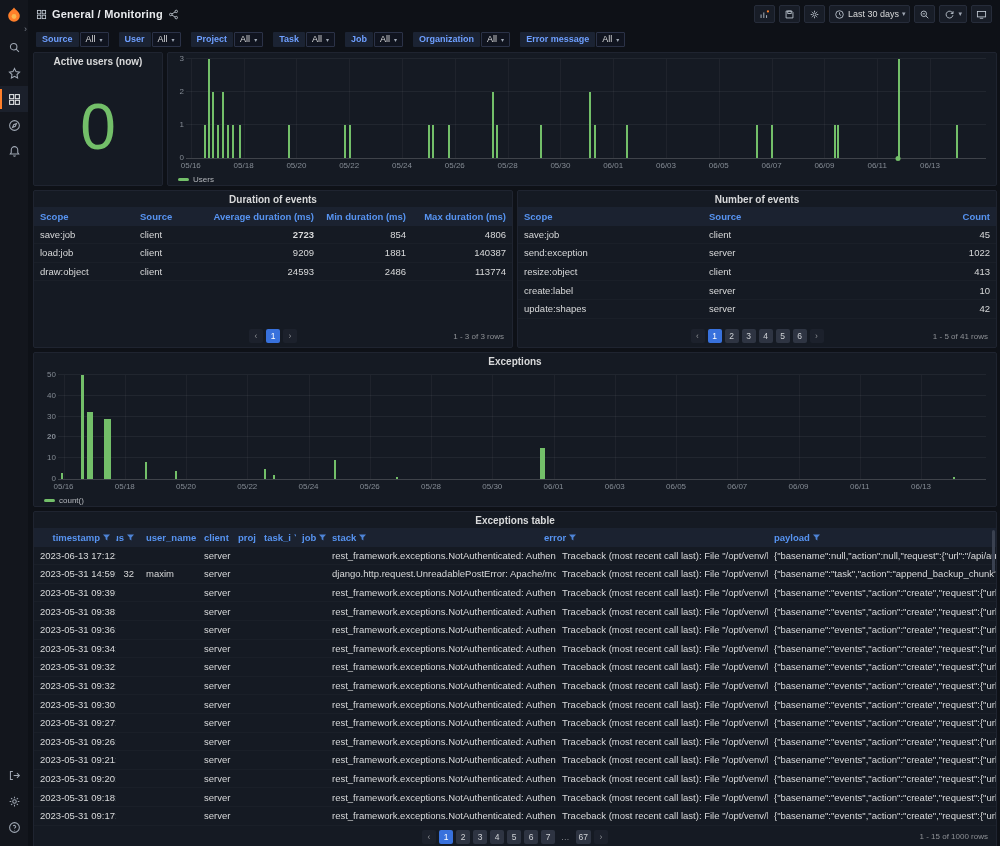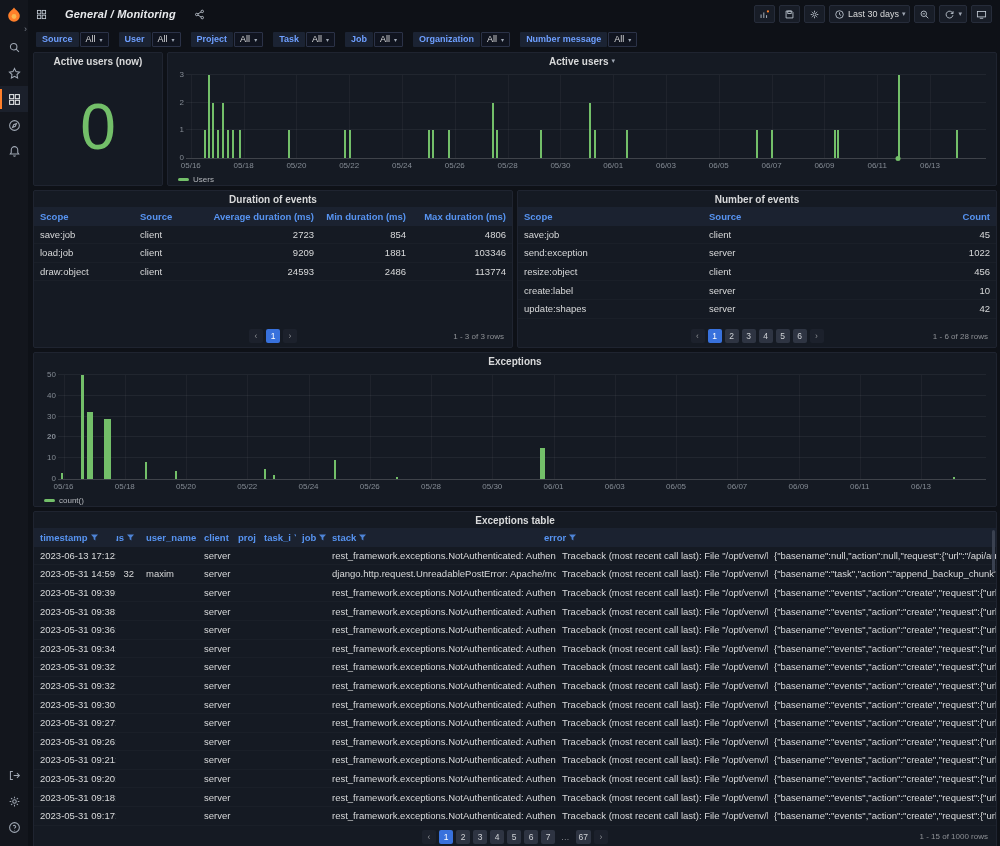--- a/index.html
+++ b/index.html
@@ -14,21 +14,21 @@
   .sitem svg { width:13px; height:13px; stroke:#9fa7b3; fill:none; stroke-width:1.3; }
   .sitem.active { background:#1b202b; }
   .sitem.active::before { content:""; position:absolute; left:0; top:3px; bottom:3px; width:2px; background:#ff7f2a; }
   .sitem.active svg { stroke:#e6e8ea; }
   .spacer { flex:1; }
   .expand-btn { position:absolute; left:24px; top:24px; color:#7b828c; font-size:9px; z-index:5; cursor:pointer; }
 
   
   .main { flex:1; display:flex; flex-direction:column; min-width:0; }
   .topbar { height:28px; display:flex; align-items:center; padding:0 8px; flex:none; }
-  .crumb { display:flex; align-items:center; gap:18px;font-style:italic; }
+  .crumb { display:flex; align-items:center; gap:5px; }
   .crumb svg { width:11px; height:11px; stroke:#c7d0d9; fill:none; stroke-width:1.2; }
   .crumb .ttl { font-size:11px; font-weight:bold; color:#e8eaed; letter-spacing:.2px; }
   .tb-right { margin-left:auto; display:flex; align-items:center; gap:4px; }
   .tbtn { height:18px; min-width:20px; background:#181d27; border:1px solid #262c3a; border-radius:2px; display:flex; align-items:center; justify-content:center; gap:3px; padding:0 4px; cursor:pointer; color:#c7d0d9; }
   .tbtn svg { width:11px; height:11px; stroke:#c7d0d9; fill:none; stroke-width:1.2; }
   .tbtn .lab { font-size:9px; color:#d8d9da; white-space:nowrap; }
   .tbtn .car { font-size:7px; color:#9fa7b3; }
 
   
   .filters { height:22px; display:flex; align-items:center; gap:10px; padding:0 8px; flex:none; }
@@ -258,42 +258,38 @@
           </span>
         </div>
         <div class="filter">
           <span class="flbl">Organization</span>
           <span class="fval">
             <span>All</span>
             <span class="fcaret">▾</span>
           </span>
         </div>
         <div class="filter">
-          <span class="flbl">Number message</span>
+          <span class="flbl">Error message</span>
           <span class="fval">
             <span>All</span>
             <span class="fcaret">▾</span>
           </span>
         </div>
       </div>
 
     <div class="content">
 
       <div class="row1">
         <section class="panel p-now">
           <div class="ptitle">
               <span>Active users (now)</span>
             </div>
           <div class="bigval">0</div>
         </section>
         <section class="panel p-users">
-          <div class="ptitle">
-              <span>Active users</span>
-              <span class="caret">▾</span>
-            </div>
           <div class="chart" id="chart-users">
               <div class="plot">
                 <span class="ylab" style="bottom: calc(0% - 4px);">0</span>
                 <div class="hline" style="bottom: 33.3333%;"></div>
                 <span class="ylab" style="bottom: calc(33.3333% - 4px);">1</span>
                 <div class="hline" style="bottom: 66.6667%;"></div>
                 <span class="ylab" style="bottom: calc(66.6667% - 4px);">2</span>
                 <div class="hline" style="bottom: 100%;"></div>
                 <span class="ylab" style="bottom: calc(100% - 4px);">3</span>
                 <div class="vline" style="left: 0.6%;"></div>
@@ -381,30 +377,30 @@
                 <div class="td" style="width: 92px; flex: 0 0 auto; justify-content: flex-end;">
                   <span>Min duration (ms)</span>
                 </div>
                 <div class="td" style="width: 100px; flex: 0 0 auto; justify-content: flex-end;">
                   <span>Max duration (ms)</span>
                 </div>
               </div>
               <div class="tr body-row">
                 <div class="td" style="width: 100px; flex: 0 0 auto;">save:job</div>
                 <div class="td" style="width: 70px; flex: 0 0 auto;">client</div>
-                <div class="td" style="flex: 1 1 0%; justify-content: flex-end;">2723</div>
+                <div class="td" style="flex: 1 1 0%; justify-content: flex-end; font-weight: bold;">2723</div>
                 <div class="td" style="width: 92px; flex: 0 0 auto; justify-content: flex-end;">854</div>
                 <div class="td" style="width: 100px; flex: 0 0 auto; justify-content: flex-end;">4806</div>
               </div>
               <div class="tr body-row">
                 <div class="td" style="width: 100px; flex: 0 0 auto;">load:job</div>
                 <div class="td" style="width: 70px; flex: 0 0 auto;">client</div>
                 <div class="td" style="flex: 1 1 0%; justify-content: flex-end;">9209</div>
                 <div class="td" style="width: 92px; flex: 0 0 auto; justify-content: flex-end;">1881</div>
-                <div class="td" style="width: 100px; flex: 0 0 auto; justify-content: flex-end;">103346</div>
+                <div class="td" style="width: 100px; flex: 0 0 auto; justify-content: flex-end;">140387</div>
               </div>
               <div class="tr body-row">
                 <div class="td" style="width: 100px; flex: 0 0 auto;">draw:object</div>
                 <div class="td" style="width: 70px; flex: 0 0 auto;">client</div>
                 <div class="td" style="flex: 1 1 0%; justify-content: flex-end;">24593</div>
                 <div class="td" style="width: 92px; flex: 0 0 auto; justify-content: flex-end;">2486</div>
                 <div class="td" style="width: 100px; flex: 0 0 auto; justify-content: flex-end;">113774</div>
               </div>
             </div>
           <div class="pager" id="pager-duration">
@@ -436,21 +432,21 @@
                 <div class="td" style="width: 70px; flex: 0 0 auto; justify-content: flex-end;">45</div>
               </div>
               <div class="tr body-row">
                 <div class="td" style="width: 185px; flex: 0 0 auto;">send:exception</div>
                 <div class="td" style="flex: 1 1 0%;">server</div>
                 <div class="td" style="width: 70px; flex: 0 0 auto; justify-content: flex-end;">1022</div>
               </div>
               <div class="tr body-row">
                 <div class="td" style="width: 185px; flex: 0 0 auto;">resize:object</div>
                 <div class="td" style="flex: 1 1 0%;">client</div>
-                <div class="td" style="width: 70px; flex: 0 0 auto; justify-content: flex-end;">456</div>
+                <div class="td" style="width: 70px; flex: 0 0 auto; justify-content: flex-end;">413</div>
               </div>
               <div class="tr body-row">
                 <div class="td" style="width: 185px; flex: 0 0 auto;">create:label</div>
                 <div class="td" style="flex: 1 1 0%;">server</div>
                 <div class="td" style="width: 70px; flex: 0 0 auto; justify-content: flex-end;">10</div>
               </div>
               <div class="tr body-row">
                 <div class="td" style="width: 185px; flex: 0 0 auto;">update:shapes</div>
                 <div class="td" style="flex: 1 1 0%;">server</div>
                 <div class="td" style="width: 70px; flex: 0 0 auto; justify-content: flex-end;">42</div>
@@ -458,21 +454,21 @@
             </div>
           <div class="pager" id="pager-count">
               <span class="pbtn nav">‹</span>
               <span class="pbtn active">1</span>
               <span class="pbtn">2</span>
               <span class="pbtn">3</span>
               <span class="pbtn">4</span>
               <span class="pbtn">5</span>
               <span class="pbtn">6</span>
               <span class="pbtn nav">›</span>
-              <span class="pinfo">1 - 6 of 28 rows</span>
+              <span class="pinfo">1 - 5 of 41 rows</span>
             </div>
         </section>
       </div>
 
       <section class="panel p-exc">
         <div class="ptitle">
             <span>Exceptions</span>
           </div>
         <div class="chart" id="chart-exc">
             <div class="plot">
@@ -536,21 +532,21 @@
             </div>
           </div>
       </section>
 
       <section class="panel p-table">
         <div class="ptitle">
             <span>Exceptions table</span>
           </div>
         <div class="tbl" id="tbl-exc">
             <div class="tr th-row">
-              <div class="td" style="width: 82px; flex: 0 0 auto;">
+              <div class="td" style="width: 82px; flex: 0 0 auto; justify-content: flex-end;">
                 <span>timestamp</span>
                 <span><svg class="funnel" width="7" height="7" viewBox="0 0 8 8">
                     <path d="M0 .5h8L5 4v3.3L3 6V4z" fill="#5794f2"></path>
                   </svg></span>
               </div>
               <div class="td" style="width: 24px; flex: 0 0 auto; justify-content: flex-end;">
                 <span>us</span>
                 <span><svg class="funnel" width="7" height="7" viewBox="0 0 8 8">
                     <path d="M0 .5h8L5 4v3.3L3 6V4z" fill="#5794f2"></path>
                   </svg></span>
@@ -577,20 +573,26 @@
                   </svg></span>
               </div>
               <div class="td" style="width: 212px; flex: 0 0 auto;">
                 <span>stack</span>
                 <span><svg class="funnel" width="7" height="7" viewBox="0 0 8 8">
                     <path d="M0 .5h8L5 4v3.3L3 6V4z" fill="#5794f2"></path>
                   </svg></span>
               </div>
               <div class="td" style="width: 230px; flex: 0 0 auto;">
                 <span>error</span>
+                <span><svg class="funnel" width="7" height="7" viewBox="0 0 8 8">
+                    <path d="M0 .5h8L5 4v3.3L3 6V4z" fill="#5794f2"></path>
+                  </svg></span>
+              </div>
+              <div class="td" style="flex: 1 1 0%;">
+                <span>payload</span>
                 <span><svg class="funnel" width="7" height="7" viewBox="0 0 8 8">
                     <path d="M0 .5h8L5 4v3.3L3 6V4z" fill="#5794f2"></path>
                   </svg></span>
               </div>
             </div>
             <div class="tr body-row">
               <div class="td" style="width: 82px; flex: 0 0 auto;">2023-06-13 17:12:23</div>
               <div class="td" style="width: 24px; flex: 0 0 auto; justify-content: flex-end;"></div>
               <div class="td" style="width: 58px; flex: 0 0 auto;"></div>
               <div class="td" style="width: 34px; flex: 0 0 auto;">server</div>

